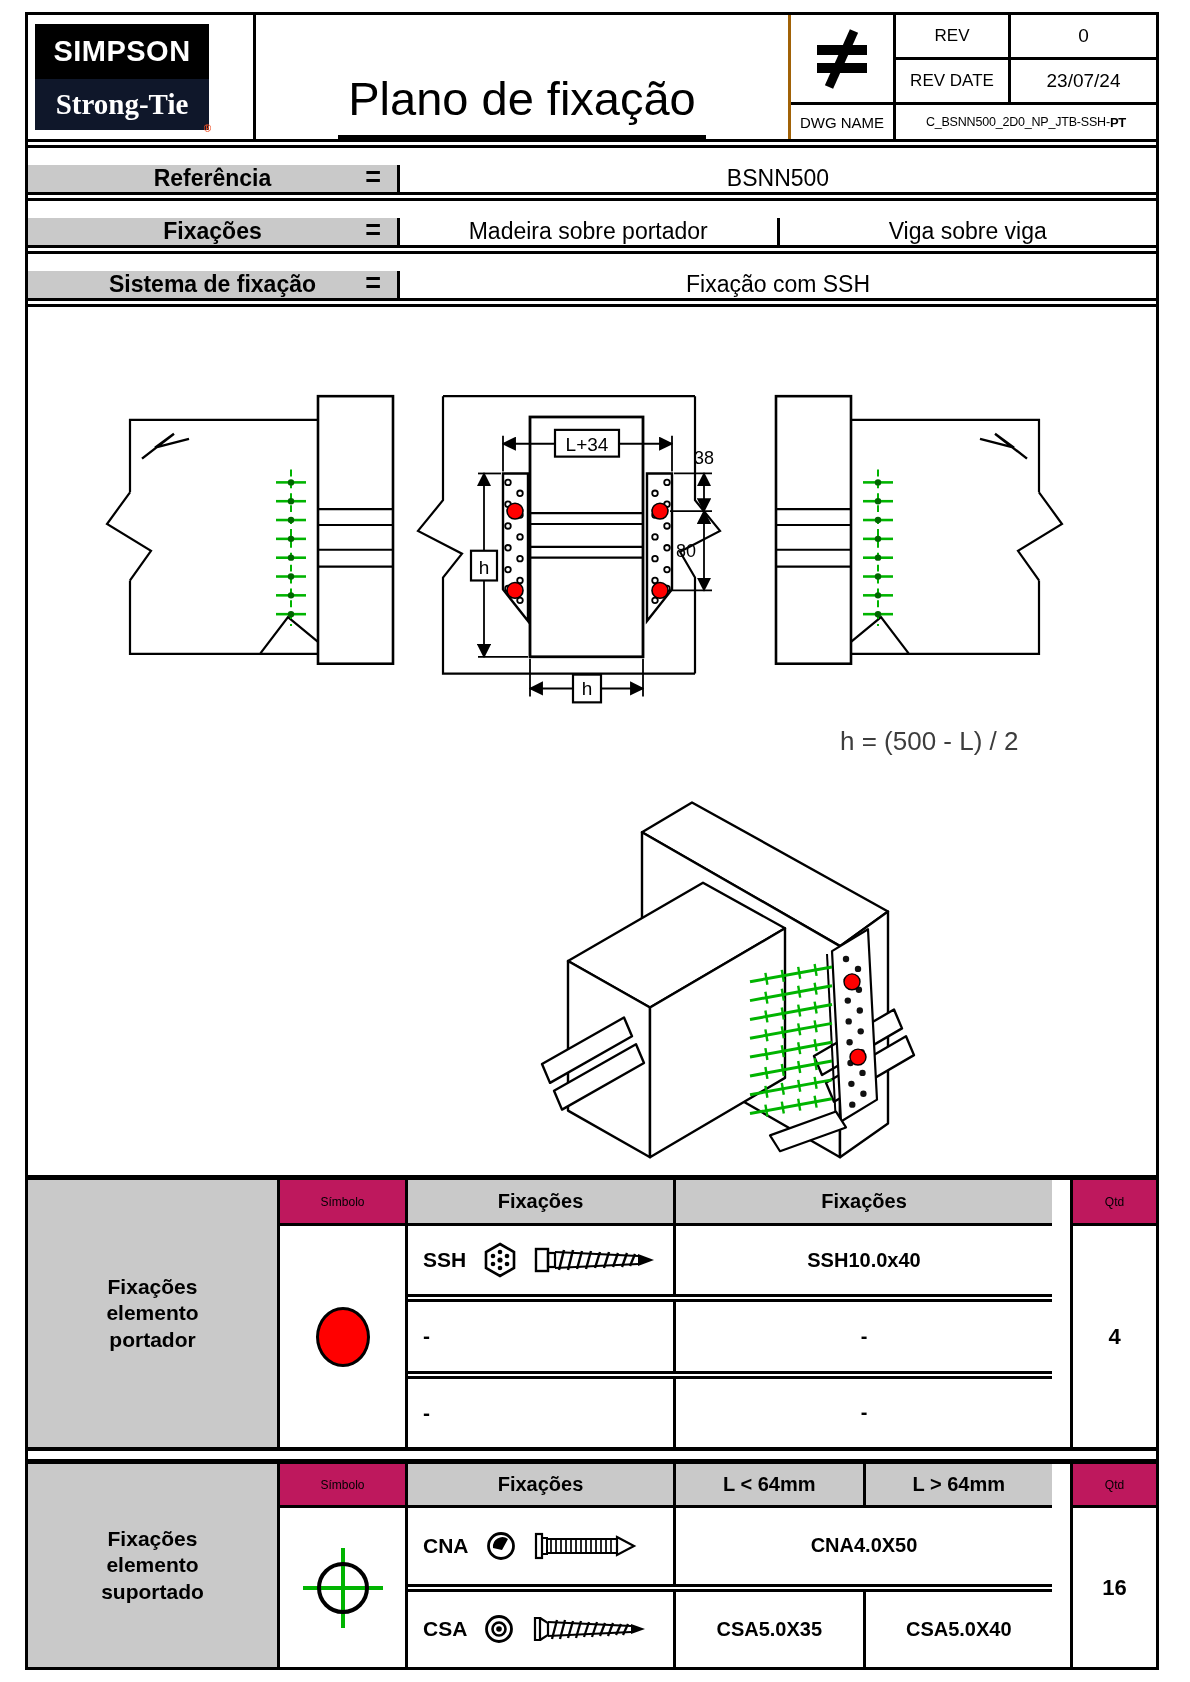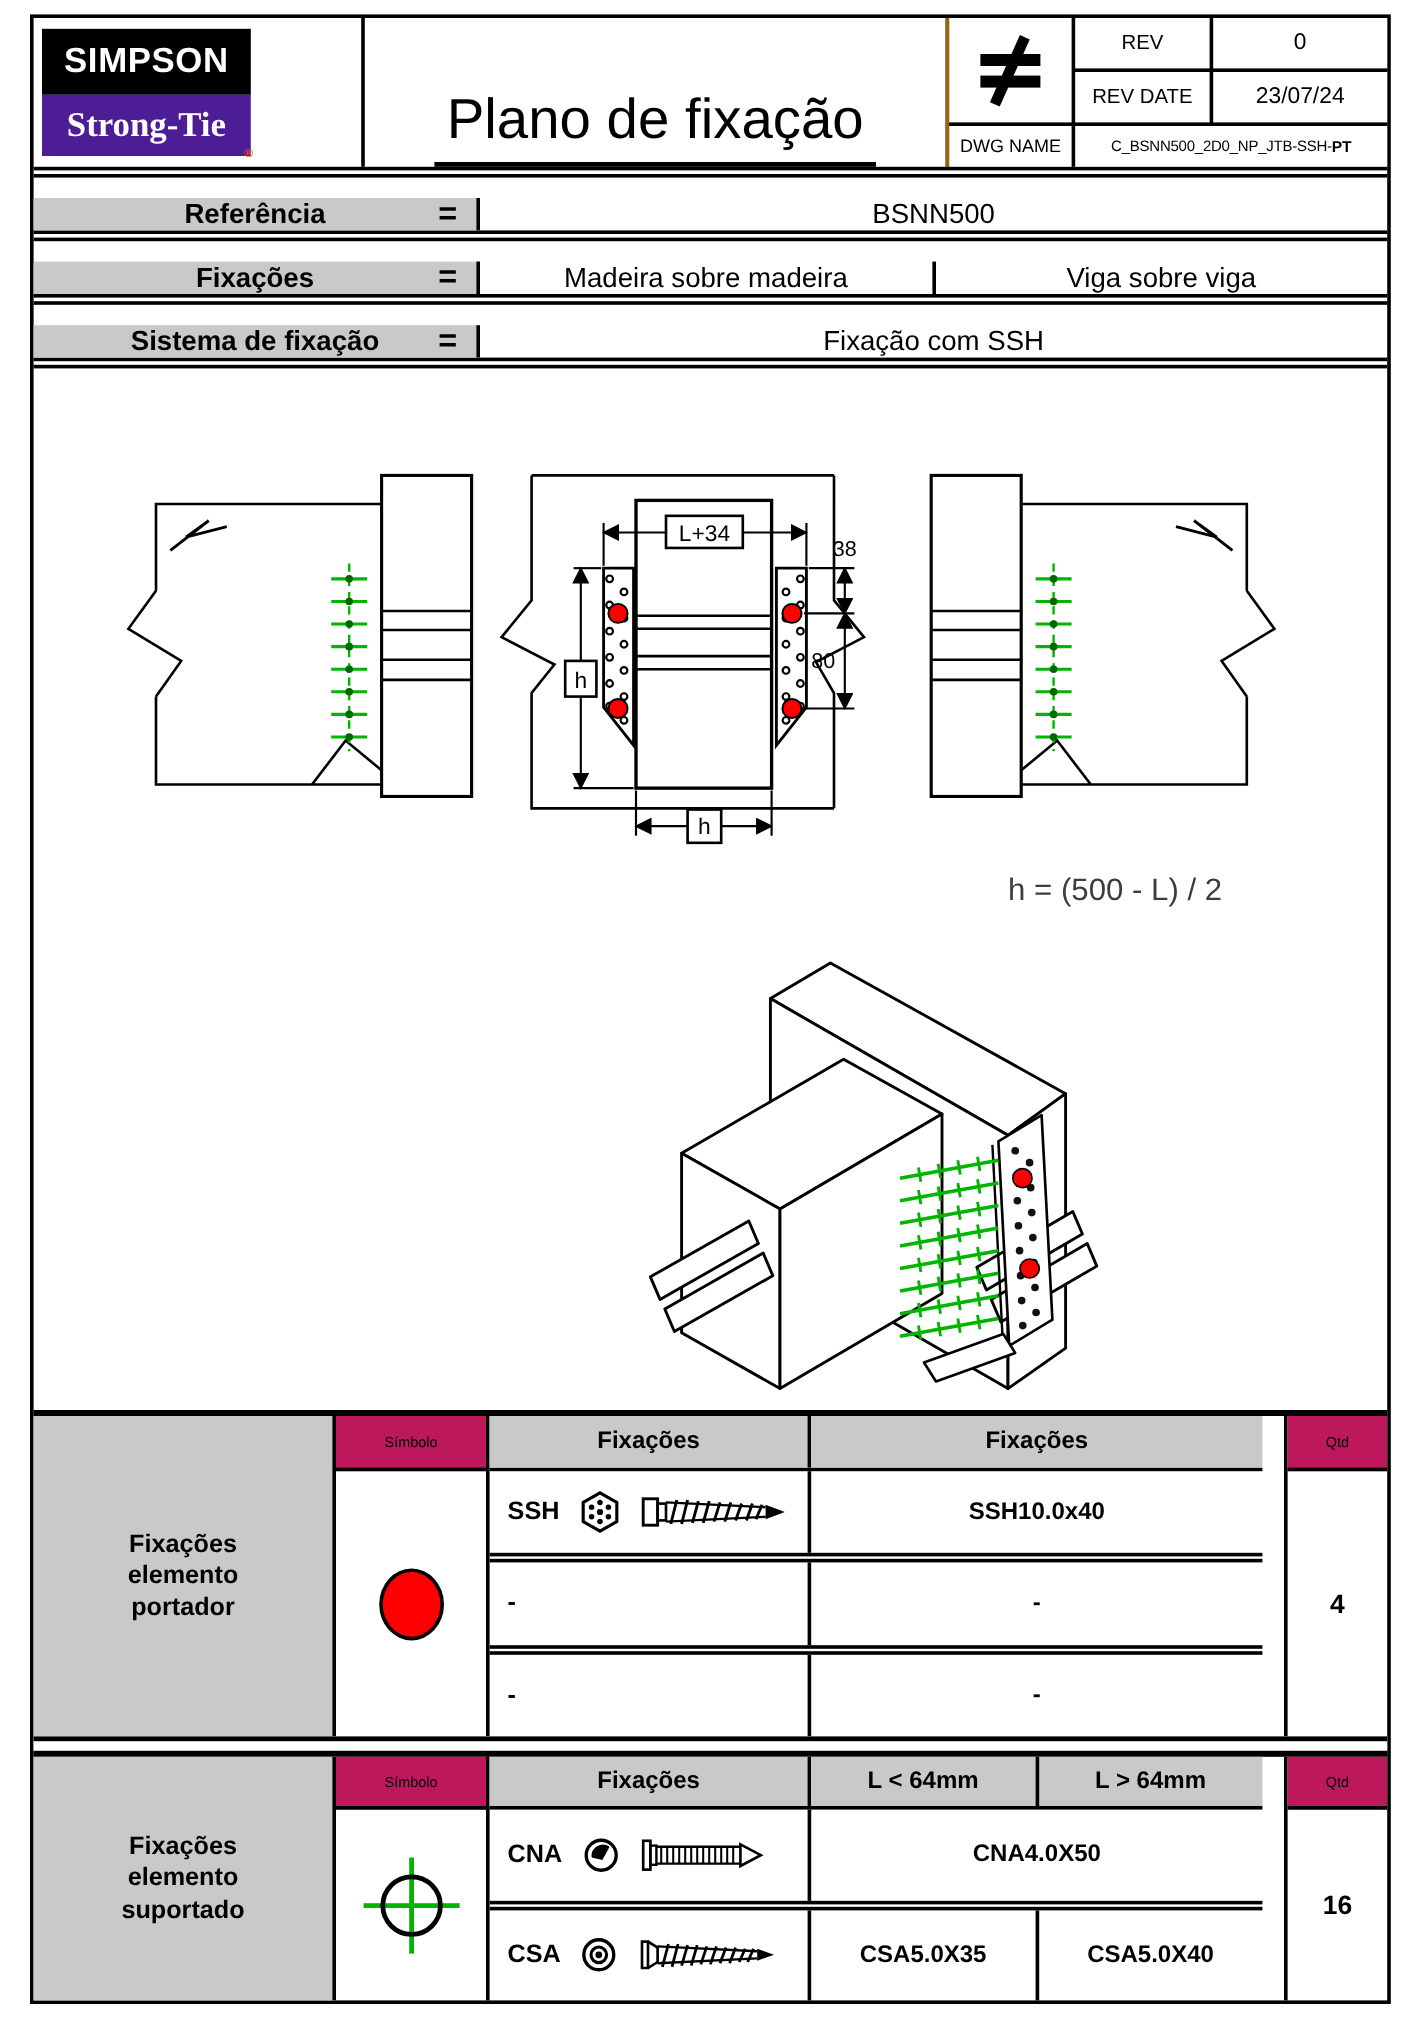--- a/index.html
+++ b/index.html
@@ -2,24 +2,24 @@
 <html><head>
 <meta charset="utf-8">
 <style>
   html,body{margin:0;padding:0;background:#fff;}
   body{width:1190px;height:1682px;position:relative;font-family:"Liberation Sans",sans-serif;color:#000;}
   .sheet{position:absolute;left:25px;top:12px;width:1134px;height:1658px;border:3px solid #000;box-sizing:border-box;display:flex;flex-direction:column;background:#fff;}
   *{box-sizing:border-box;}
 
   
   .titleblock{height:133px;display:flex;border-bottom:9px double #000;flex:0 0 auto;}
-  .logo-cell{width:276px;border-right:3px solid #000;display:flex;align-items:center;padding-left:7px;}
+  .logo-cell{width:228px;border-right:3px solid #000;display:flex;align-items:center;padding-left:7px;}
   .logo{width:174px;position:relative;}
   .logo-top{background:#000;color:#fff;font-weight:bold;font-size:29px;text-align:center;padding:11px 2px;letter-spacing:.5px;}
-  .logo-bottom{background:#4c1d95;color:#fff;font-weight:bold;font-size:29px;text-align:center;padding:9px 2px;font-family:"Liberation Serif",serif;position:relative;}
+  .logo-bottom{background:#0f172a;color:#fff;font-weight:bold;font-size:29px;text-align:center;padding:9px 2px;font-family:"Liberation Serif",serif;position:relative;}
   .logo-reg{position:absolute;right:-2px;bottom:-4px;font-size:10px;color:#F04E23;font-family:"Liberation Sans",sans-serif;}
   .title-cell{flex:1;display:flex;align-items:flex-end;justify-content:center;}
   .doc-title{font-size:47px;padding:0 10px 9px;border-bottom:4px solid #000;white-space:nowrap;}
   .rev-block{width:368px;border-left:3px solid #a16207;display:grid;grid-template-columns:102px 112px 1fr;grid-template-rows:42px 42px 1fr;background:#000;gap:3px;}
   .rev-block>div{background:#fff;display:flex;align-items:center;justify-content:center;}
   .neq-cell{grid-row:1/3;grid-column:1;}
   .dwg-label{grid-row:3;grid-column:1;font-size:15px;}
   .rev-label,.revdate-label{font-size:17px;}
   .rev-value{font-size:19px;}
   .revdate-value{font-size:19px;}
@@ -113,21 +113,21 @@
     <div class="info-values">
         <div class="info-value">BSNN500</div>
       </div>
   </div>
   <div class="info-row">
     <div class="info-label">
         <span>Fixações</span>
         <span class="info-eq">=</span>
       </div>
     <div class="info-values">
-      <div class="info-value">Madeira sobre madeira</div>
+      <div class="info-value">Madeira sobre portador</div>
       <div class="info-value">Viga sobre viga</div>
     </div>
   </div>
   <div class="info-row">
     <div class="info-label">
         <span>Sistema de fixação</span>
         <span class="info-eq">=</span>
       </div>
     <div class="info-values">
         <div class="info-value">Fixação com SSH</div>

